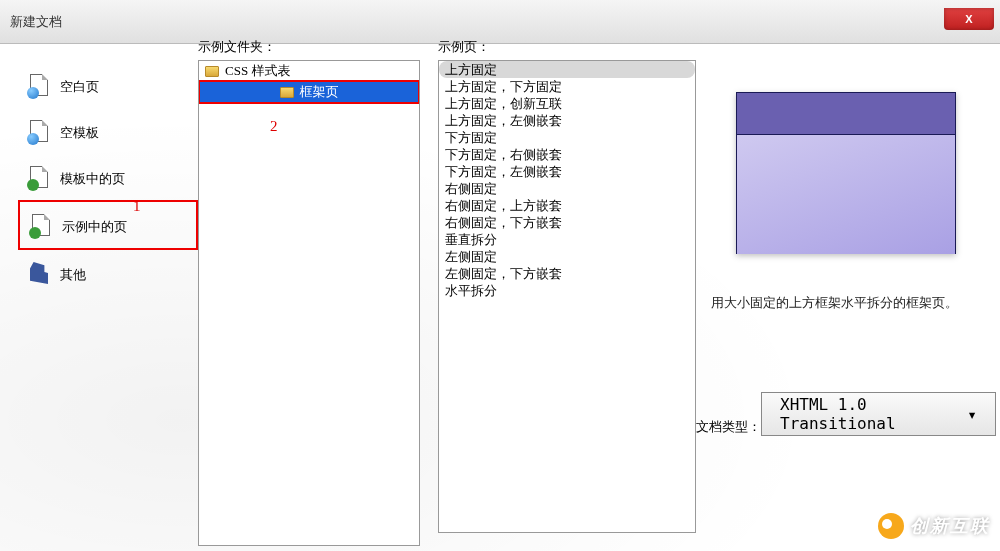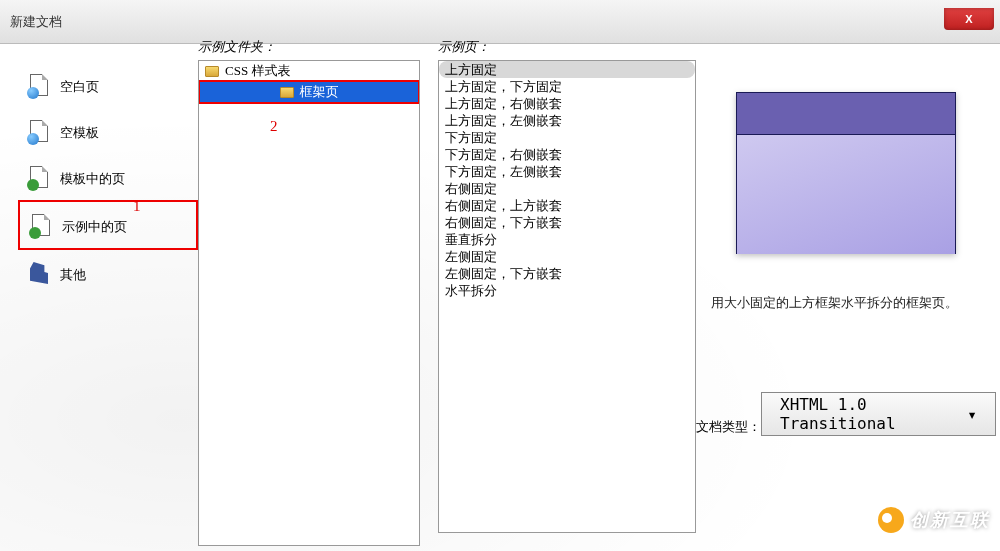--- a/index.html
+++ b/index.html
@@ -101,21 +101,20 @@
       font-size: 15px;
     }
     .annotation-1 { left: 133px; top: 170px; }
     .annotation-2 { left: 270px; top: 90px; }
     .col {
       display: flex;
       flex-direction: column;
     }
     .col-label {
       padding-bottom: 4px;
-      font-style: italic;
     }
     .folder-list {
       width: 222px;
       height: 486px;
       border: 1px solid #999;
       background: #fff;
       overflow: hidden;
       flex-shrink: 0;
     }
     .folder-item {
@@ -201,21 +200,21 @@
       font-family: monospace, SimSun;
       font-size: 16px;
       display: flex;
       justify-content: space-between;
       align-items: center;
       cursor: pointer;
     }
     .watermark {
       position: absolute;
       right: 10px;
-      bottom: 18px;
+      bottom: 12px;
       display: flex;
       align-items: center;
       gap: 6px;
       color: #fff;
       font-weight: bold;
       font-style: italic;
       letter-spacing: 2px;
       font-size: 18px;
       text-shadow: 0 0 4px rgba(0,0,0,.4);
     }
@@ -290,21 +289,21 @@
         <span>框架页</span>
       </div>
     </div>
   </div>
 
   <div class="col page-col">
     <div class="col-label">示例页：</div>
     <div class="page-list">
       <div class="page-item selected">上方固定</div>
       <div class="page-item">上方固定，下方固定</div>
-      <div class="page-item">上方固定，右侧嵌套</div>
+      <div class="page-item">上方固定，创新互联</div>
       <div class="page-item">上方固定，左侧嵌套</div>
       <div class="page-item">下方固定</div>
       <div class="page-item">下方固定，右侧嵌套</div>
       <div class="page-item">下方固定，左侧嵌套</div>
       <div class="page-item">右侧固定</div>
       <div class="page-item">右侧固定，上方嵌套</div>
       <div class="page-item">右侧固定，下方嵌套</div>
       <div class="page-item">垂直拆分</div>
       <div class="page-item">左侧固定</div>
       <div class="page-item">左侧固定，下方嵌套</div>

